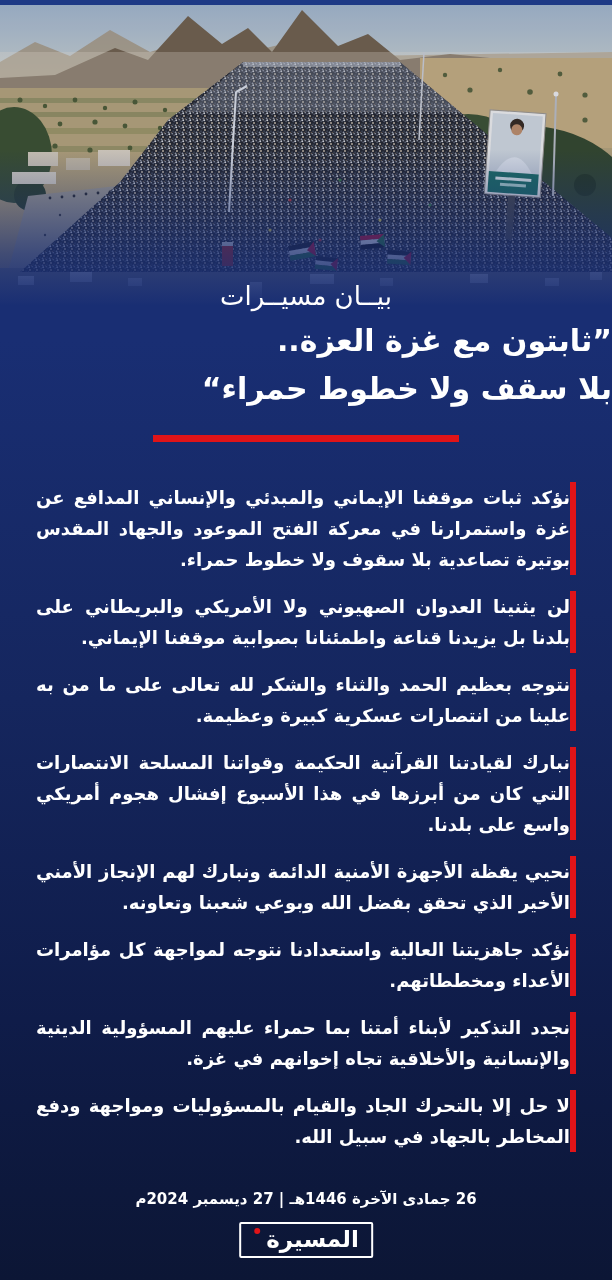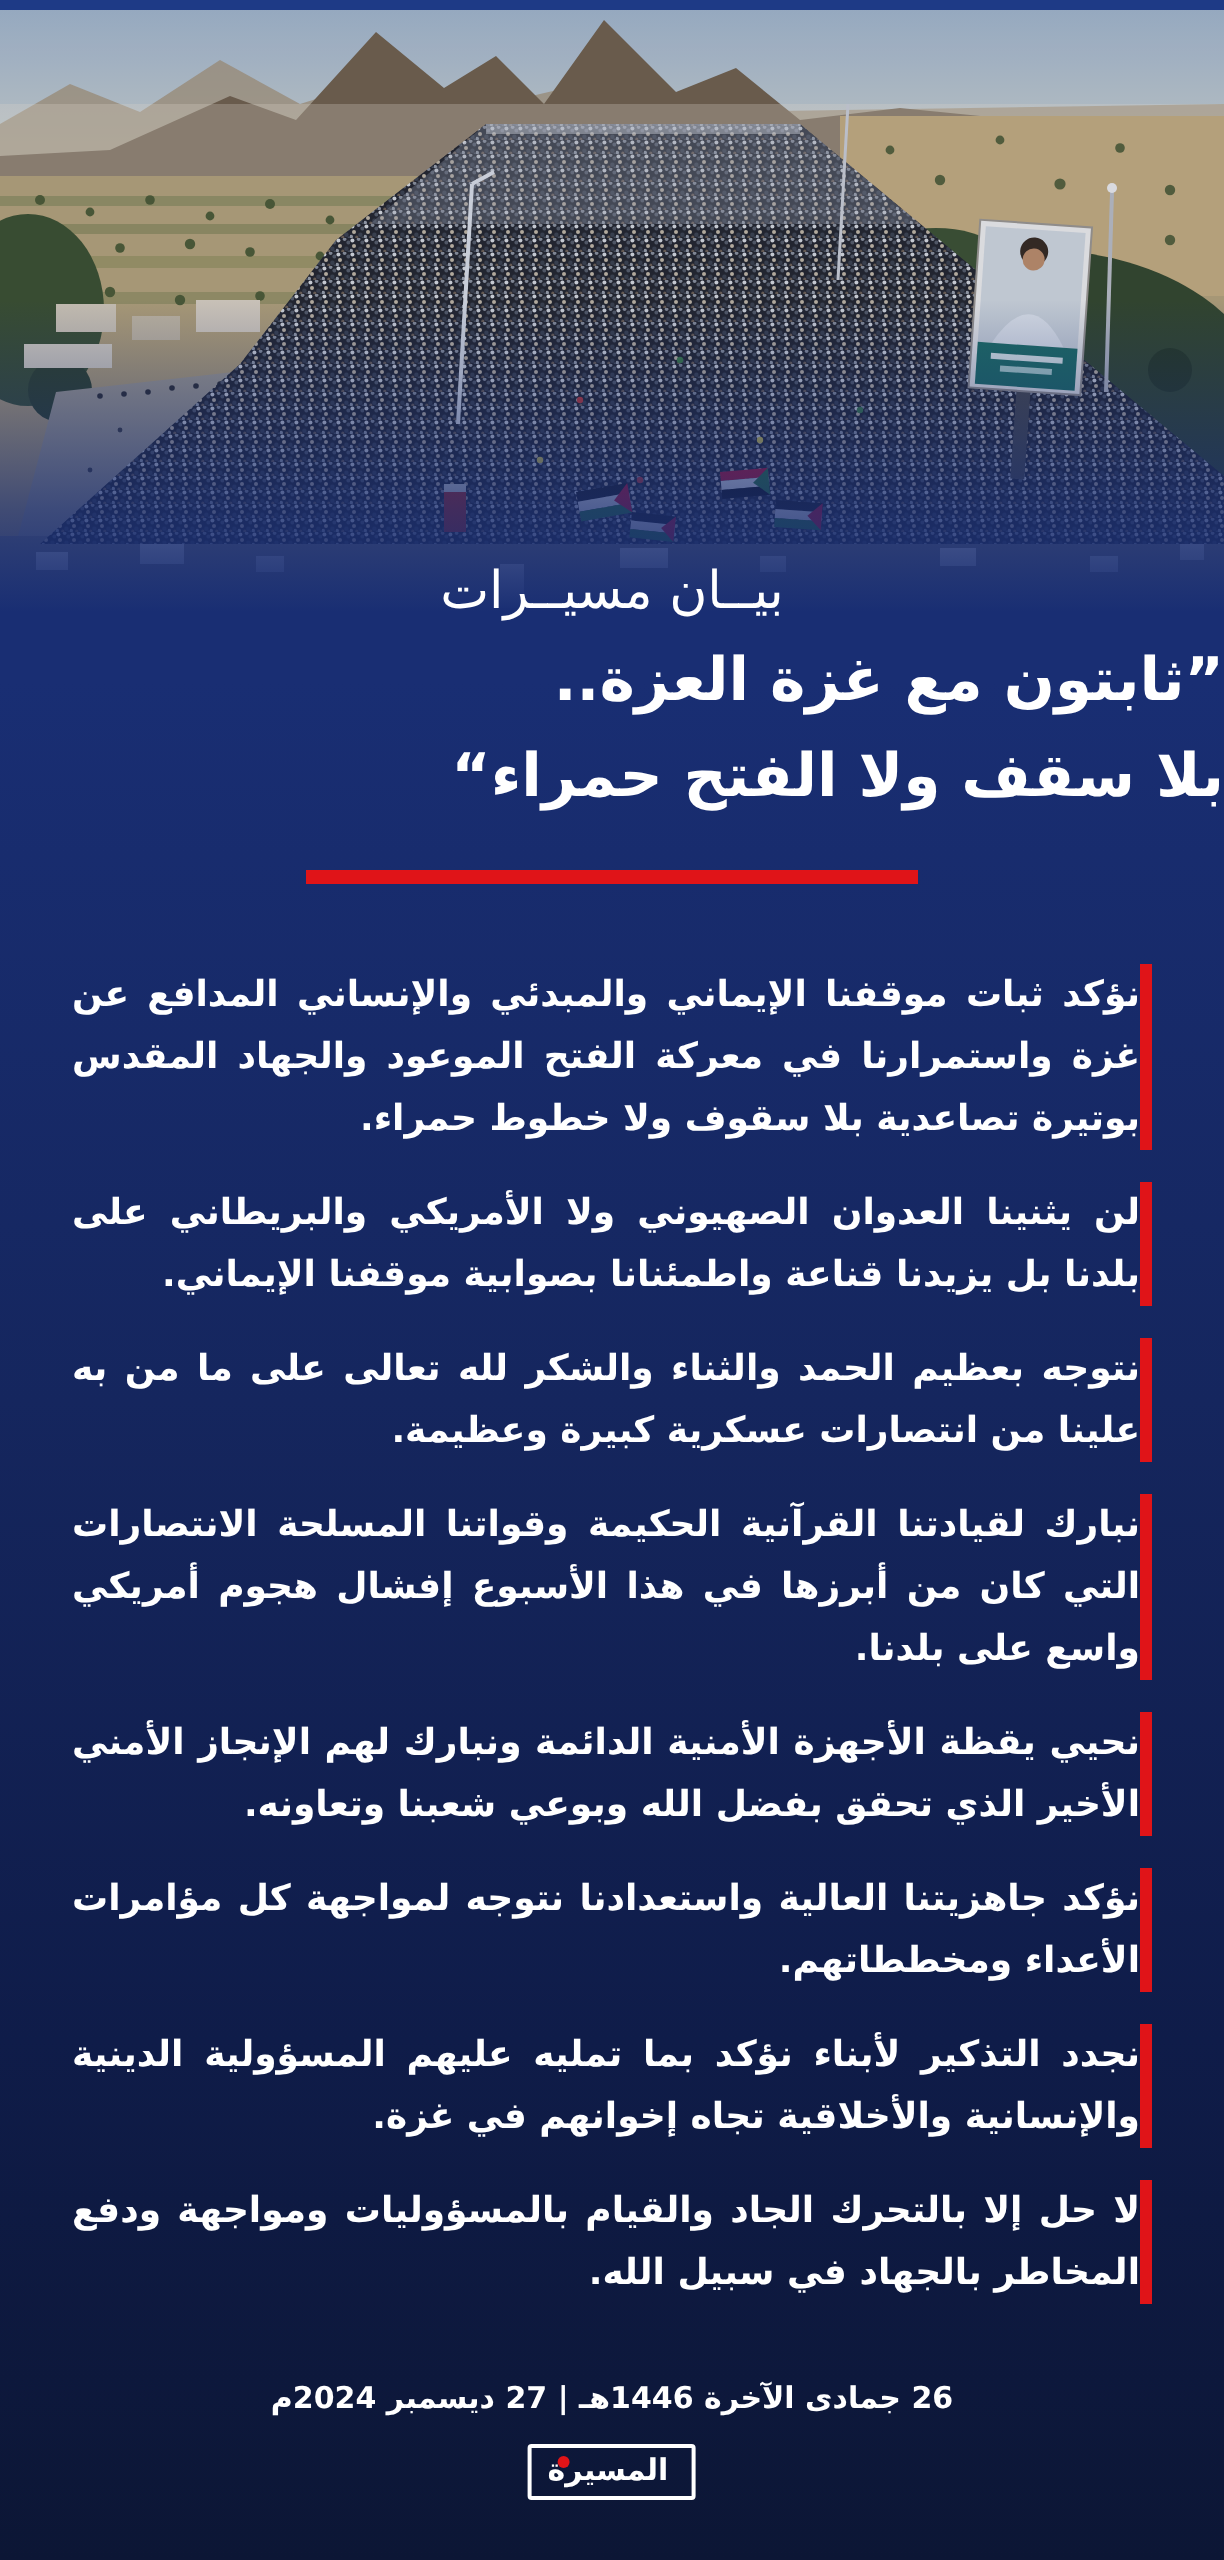--- a/index.html
+++ b/index.html
@@ -29,22 +29,22 @@
   .stmt p{
     margin:0;flex:1;font-size:18px;line-height:31px;font-weight:700;
     text-align:justify;text-align-last:right;
   }
   .date{
     position:absolute;top:1190px;left:0;width:100%;text-align:center;
     font-size:15px;font-weight:700;
   }
   .logo{
     position:absolute;top:1222px;left:50%;transform:translateX(-50%);
-    border:2px solid #ffffff;border-radius:2px;padding:2px 12px 4px 8px;
-    font-size:15px;font-weight:700;letter-spacing:1px;
+    border:2px solid #ffffff;border-radius:2px;padding:2px 12px 4px 25px;
+    font-size:23px;font-weight:700;letter-spacing:1px;
   }
   .logo-dot{
     position:absolute;top:4px;left:13px;width:6px;height:6px;border-radius:50%;
     background:#e01418;
   }
 </style>
 </head>
 <body>
 
 <div class="page">
@@ -256,21 +256,21 @@
 
       <rect width="612" height="340" fill="#1b3078" opacity="0.07"></rect>
       <rect x="0" y="150" width="612" height="190" fill="url(#fade)"></rect>
       <rect x="0" y="0" width="612" height="5" fill="#1e3a86"></rect>
     </svg>
   </div>
 
   <div class="kicker">بيــان مسيــرات</div>
   <h1 class="title" style="margin:0;">
     <span style="display:block;">”ثابتون مع غزة العزة..</span>
-    <span style="display:block;">بلا سقف ولا الفتح حمراء“</span>
+    <span style="display:block;">بلا سقف ولا خطوط حمراء“</span>
   </h1>
   <div class="underline"></div>
 
   <div class="statements">
       <div class="stmt">
       <span class="bar"></span>
       <p>نؤكد ثبات موقفنا الإيماني والمبدئي والإنساني المدافع عن غزة واستمرارنا في معركة الفتح الموعود والجهاد المقدس بوتيرة تصاعدية بلا سقوف ولا خطوط حمراء.</p>
     </div>
       <div class="stmt">
       <span class="bar"></span>
@@ -287,21 +287,21 @@
       <div class="stmt">
       <span class="bar"></span>
       <p>نحيي يقظة الأجهزة الأمنية الدائمة ونبارك لهم الإنجاز الأمني الأخير الذي تحقق بفضل الله وبوعي شعبنا وتعاونه.</p>
     </div>
       <div class="stmt">
       <span class="bar"></span>
       <p>نؤكد جاهزيتنا العالية واستعدادنا نتوجه لمواجهة كل مؤامرات الأعداء ومخططاتهم.</p>
     </div>
       <div class="stmt">
       <span class="bar"></span>
-      <p>نجدد التذكير لأبناء نؤكد بما تمليه عليهم المسؤولية الدينية والإنسانية والأخلاقية تجاه إخوانهم في غزة.</p>
+      <p>نجدد التذكير لأبناء أمتنا بما حمراء عليهم المسؤولية الدينية والإنسانية والأخلاقية تجاه إخوانهم في غزة.</p>
     </div>
       <div class="stmt">
       <span class="bar"></span>
       <p>لا حل إلا بالتحرك الجاد والقيام بالمسؤوليات ومواجهة ودفع المخاطر بالجهاد في سبيل الله.</p>
     </div>
     </div>
 
   <div class="date">26 جمادى الآخرة 1446هـ | 27 ديسمبر 2024م</div>
   <div class="logo">
     <span class="logo-dot"></span>

